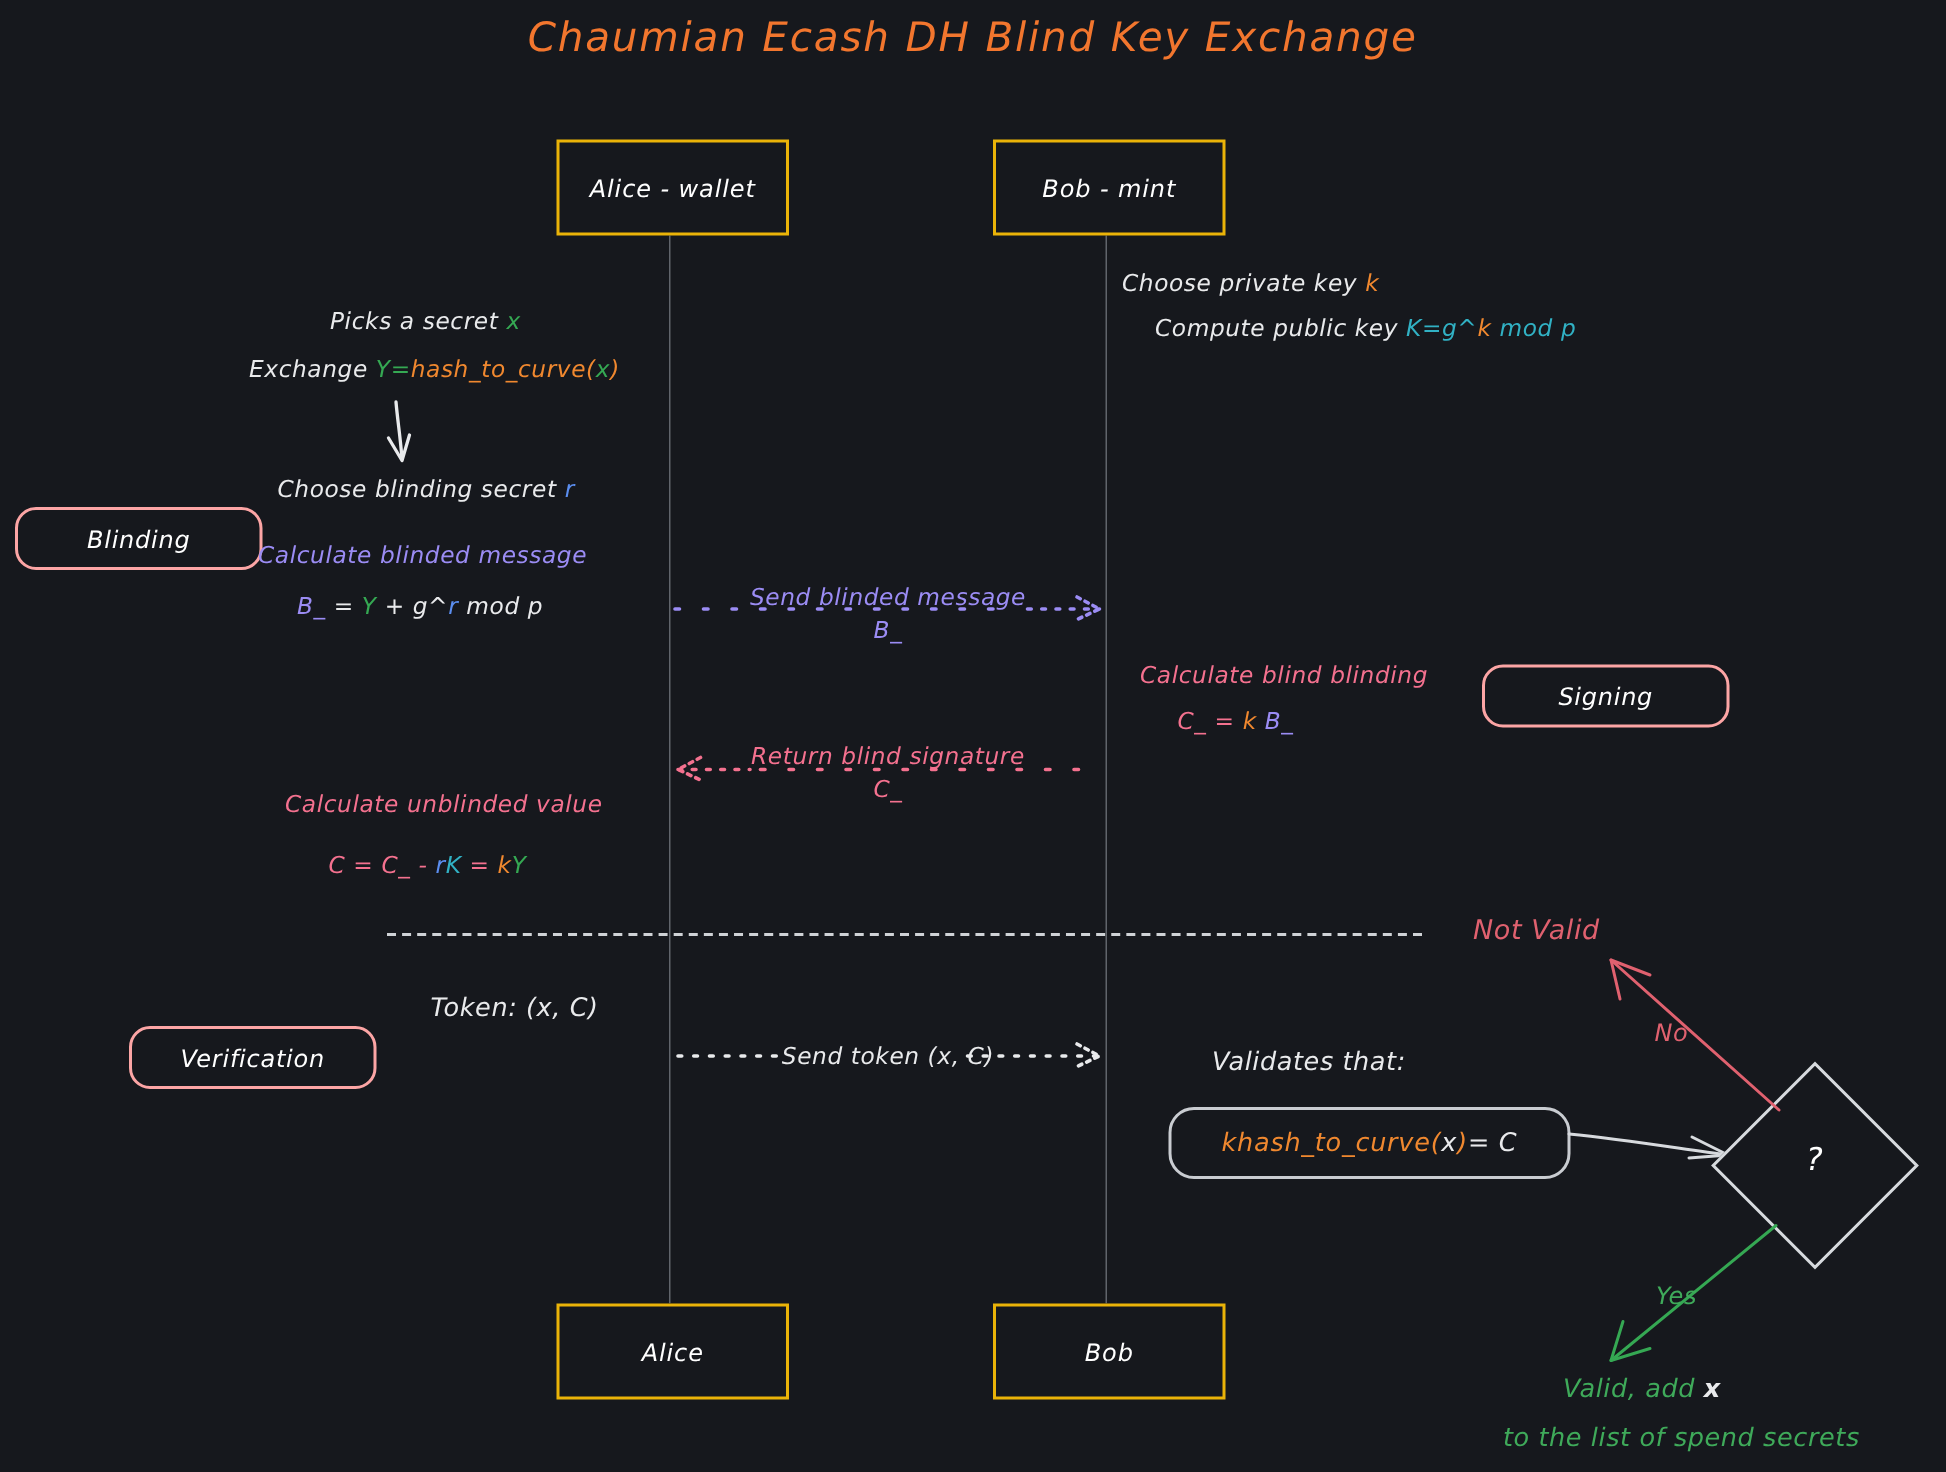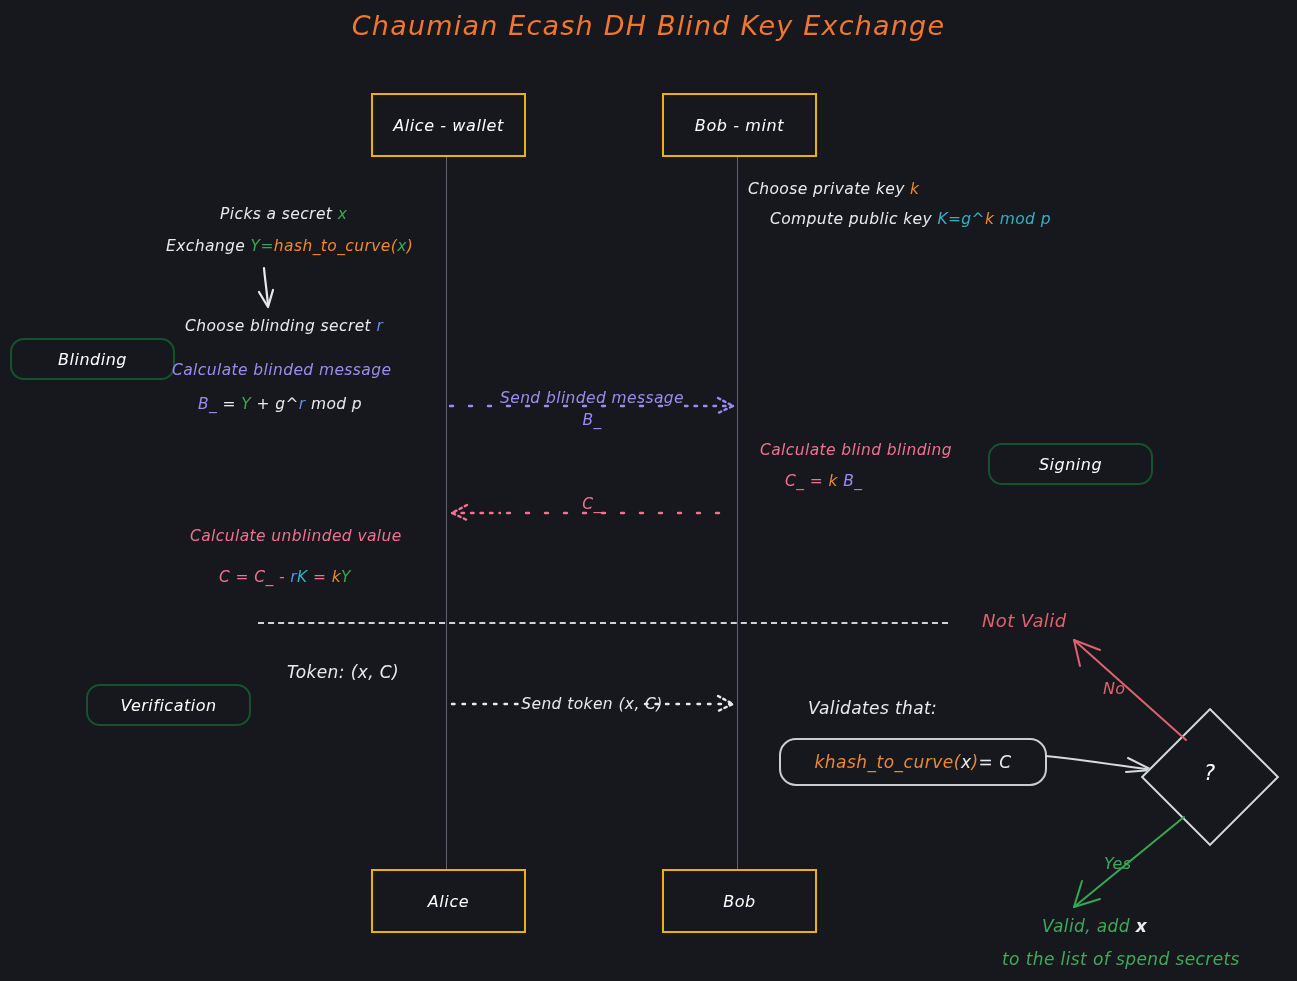--- a/index.html
+++ b/index.html
@@ -44,21 +44,21 @@
   }
 
   
   .lifeline {
     width: 1px;
     background: #60646b;
   }
 
   
   .pill {
-    border: 2px solid #14532d;
+    border: 2px solid #fca5a5;
     border-radius: 14px;
     background: #16181d;
     display: flex;
     align-items: center;
     justify-content: center;
     font-size: 16px;
     color: #ffffff;
     font-style: italic;
     letter-spacing: .5px;
     padding: 0 14px;
@@ -196,20 +196,21 @@
   </div>
 
   <div class="abs note c-pink" style="left:760px; top:439px;">
     <span>Calculate blind blinding</span>
   </div>
   <div class="abs note" style="left:785px; top:470px;">
     <span class="c-pink">C_</span><span class="c-pink"> = </span><span class="c-orange">k</span><span> </span><span class="c-purple">B_</span>
   </div>
 
   <div class="abs msg-label c-pink" style="left:447px; top:494px; width:290px;">
+    <div>Return blind signature</div>
     <div>C_</div>
   </div>
   <svg class="abs" style="left:450px; top:505px;" width="285" height="16" viewBox="0 0 285 16">
     <line x1="57" y1="8" x2="285" y2="8" stroke="#f4718f" stroke-width="2.4" stroke-dasharray="3 16" stroke-linecap="round"></line>
     <line x1="2" y1="8" x2="50" y2="8" stroke="#f4718f" stroke-width="2.4" stroke-dasharray="2.5 7" stroke-linecap="round"></line>
     <path d="M17 0 L2 8 L17 15" stroke="#f4718f" stroke-width="2.4" fill="none" stroke-dasharray="2.5 3.5" stroke-linecap="round"></path>
   </svg>
 
   <div class="abs note c-pink" style="left:190px; top:525px;">
     <span>Calculate unblinded value</span>

